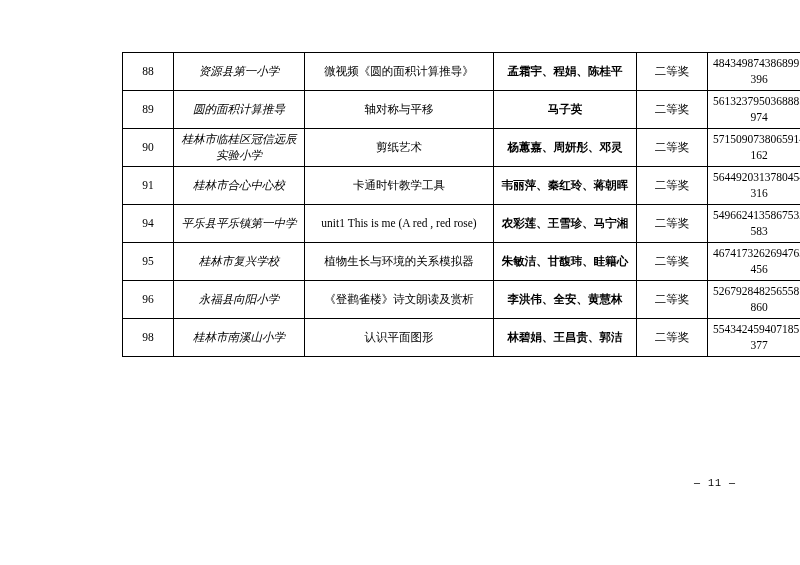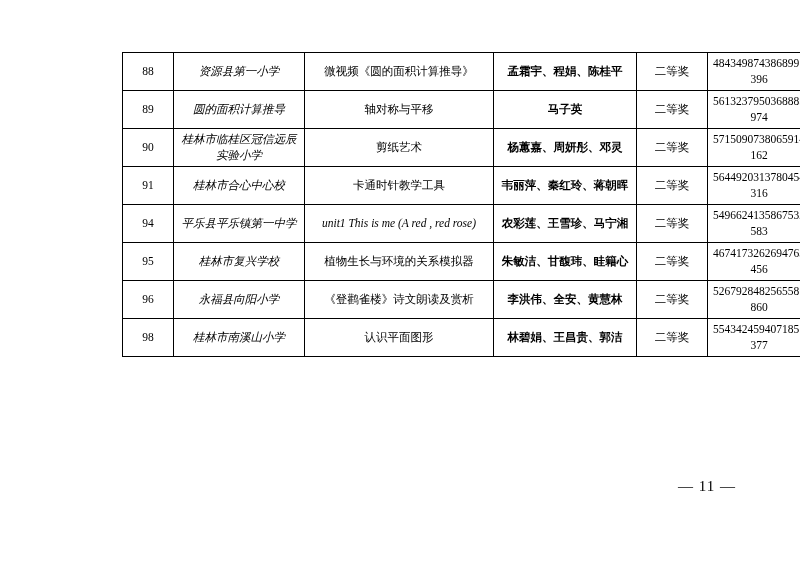--- a/index.html
+++ b/index.html
@@ -43,29 +43,28 @@
     word-wrap: break-word;
   }
   td.c-no { width: 42px; }
   td.c-school { width: 122px; font-style: italic; }
   td.c-title { width: 180px; }
   td.c-authors { width: 134px; font-weight: bold; }
   td.c-prize { width: 62px; }
   td.c-code { width: 94px; font-size: 11px; margin-top: 11px; }
   .latin {
     font-family: "Liberation Serif", "DejaVu Serif", serif;
-    font-style: italic;
   }
   .footer {
     position: absolute;
     right: 64px;
     top: 478px;
-    font-size: 15px;
+    font-size: 10px;
     letter-spacing: 1px;
-    font-family: Liberation Serif, serif;
+    font-family: Liberation Mono, monospace;
   }
 </style>
 </head>
 <body>
 
 <div class="page">
 
   <div class="table-wrap">
     <table class="award-table">
       <tbody>

